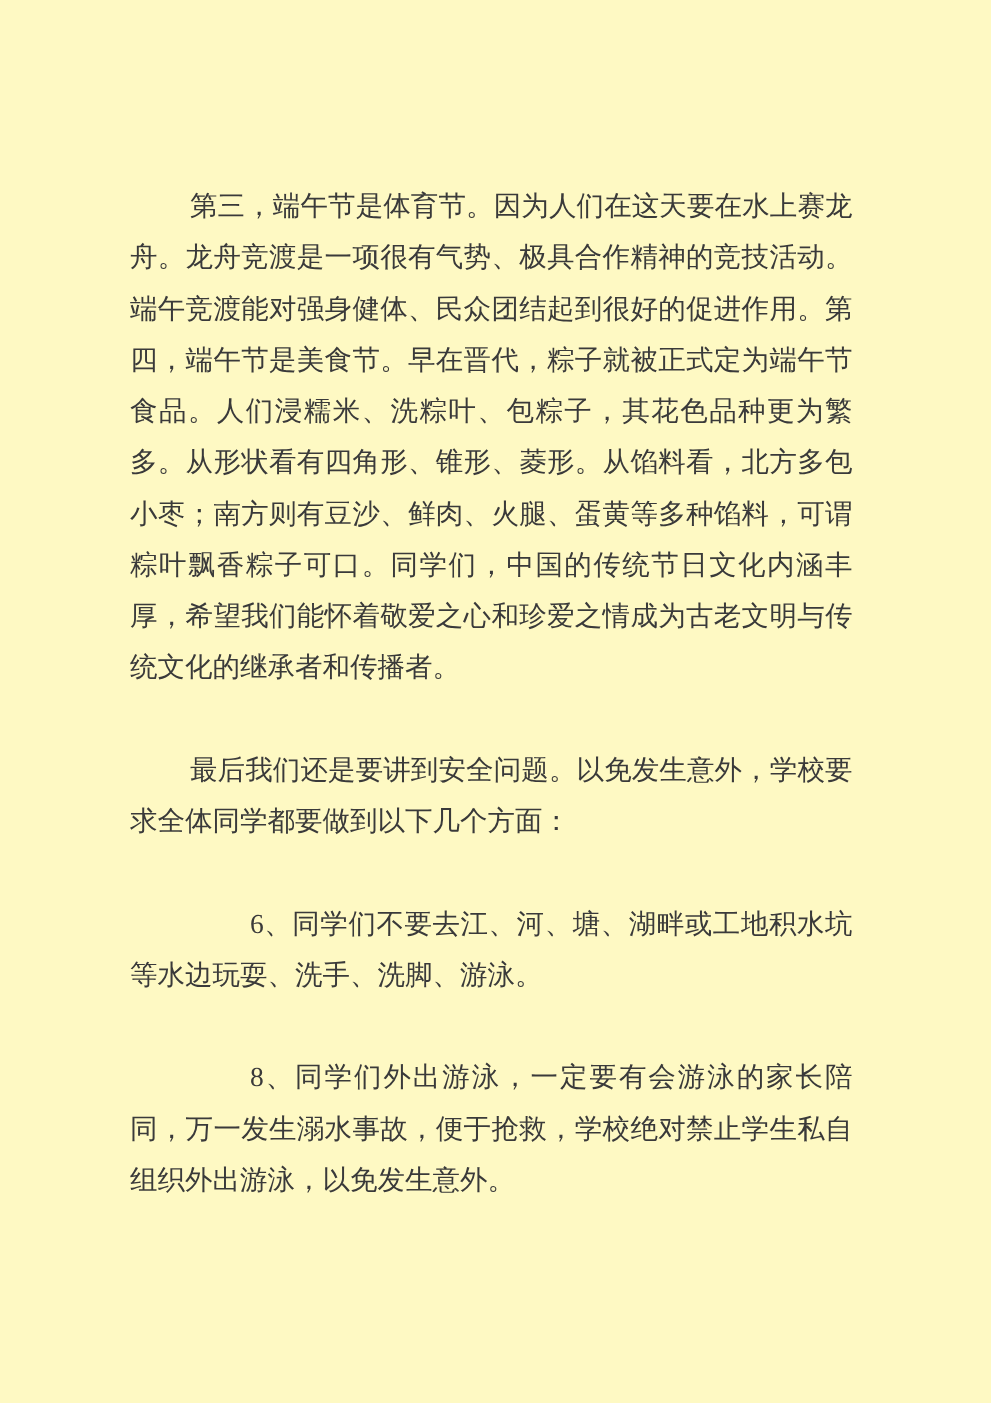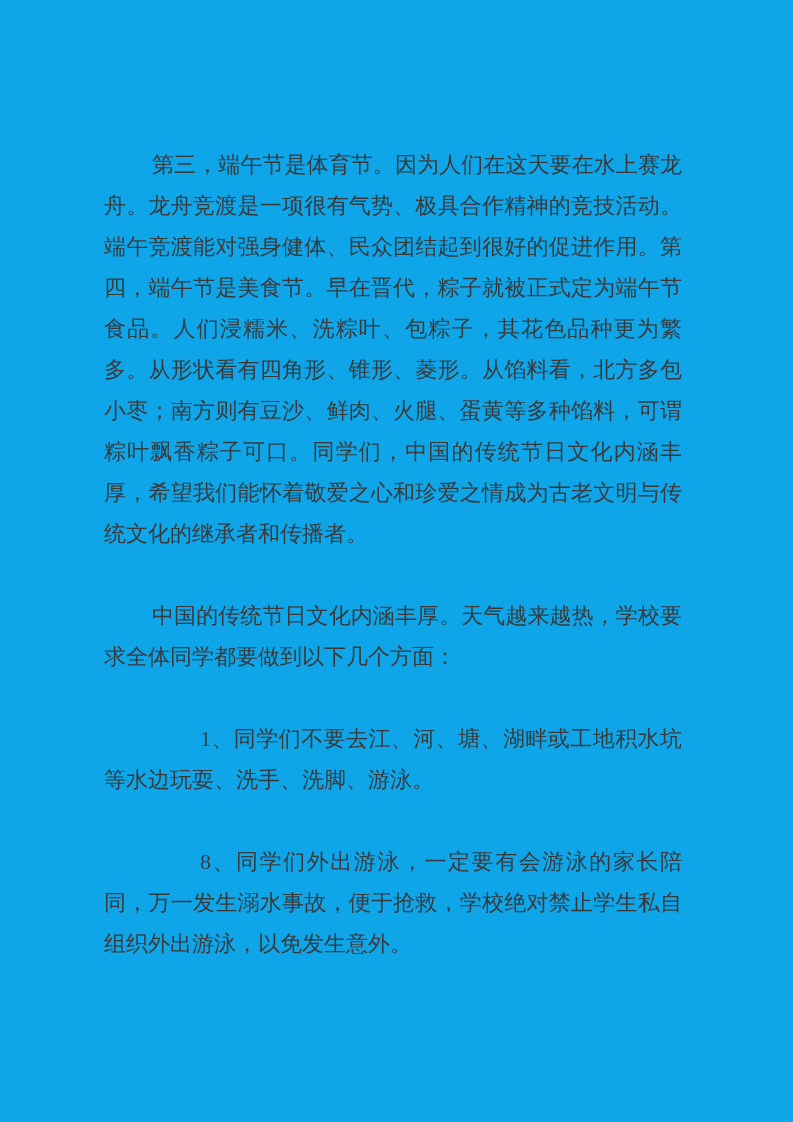--- a/index.html
+++ b/index.html
@@ -4,21 +4,21 @@
 <style>
   html, body {
     margin: 0;
     padding: 0;
     background: #ffffff;
   }
   .page {
     position: relative;
     width: 793px;
     height: 1122px;
-    background: #0ea5e9;
+    background: #fef9c3;
     overflow: hidden;
   }
   .content {
     position: absolute;
     left: 104px;
     top: 144px;
     width: 578px;
   }
   p.para {
     margin: 0 0 41px 0;
@@ -40,17 +40,17 @@
   .indent-list {
     text-indent: 96px;
   }
 </style>
 </head>
 <body>
 
 <div class="page">
   <div class="content">
     <p class="para indent-normal">第三，端午节是体育节。因为人们在这天要在水上赛龙舟。龙舟竞渡是一项很有气势、极具合作精神的竞技活动。端午竞渡能对强身健体、民众团结起到很好的促进作用。第四，端午节是美食节。早在晋代，粽子就被正式定为端午节食品。人们浸糯米、洗粽叶、包粽子，其花色品种更为繁多。从形状看有四角形、锥形、菱形。从馅料看，北方多包小枣；南方则有豆沙、鲜肉、火腿、蛋黄等多种馅料，可谓粽叶飘香粽子可口。同学们，中国的传统节日文化内涵丰厚，希望我们能怀着敬爱之心和珍爱之情成为古老文明与传统文化的继承者和传播者。</p>
-    <p class="para indent-normal">中国的传统节日文化内涵丰厚。天气越来越热，学校要求全体同学都要做到以下几个方面：</p>
-    <p class="para indent-list">1、同学们不要去江、河、塘、湖畔或工地积水坑等水边玩耍、洗手、洗脚、游泳。</p>
+    <p class="para indent-normal">最后我们还是要讲到安全问题。以免发生意外，学校要求全体同学都要做到以下几个方面：</p>
+    <p class="para indent-list">6、同学们不要去江、河、塘、湖畔或工地积水坑等水边玩耍、洗手、洗脚、游泳。</p>
     <p class="para indent-list">8、同学们外出游泳，一定要有会游泳的家长陪同，万一发生溺水事故，便于抢救，学校绝对禁止学生私自组织外出游泳，以免发生意外。</p>
   </div>
 </div>
 
 </body></html>

